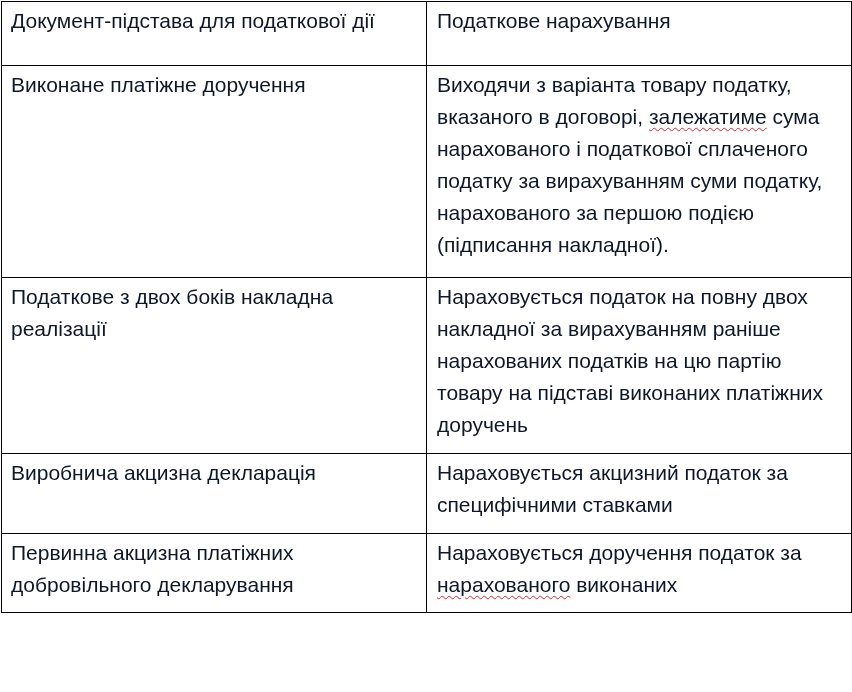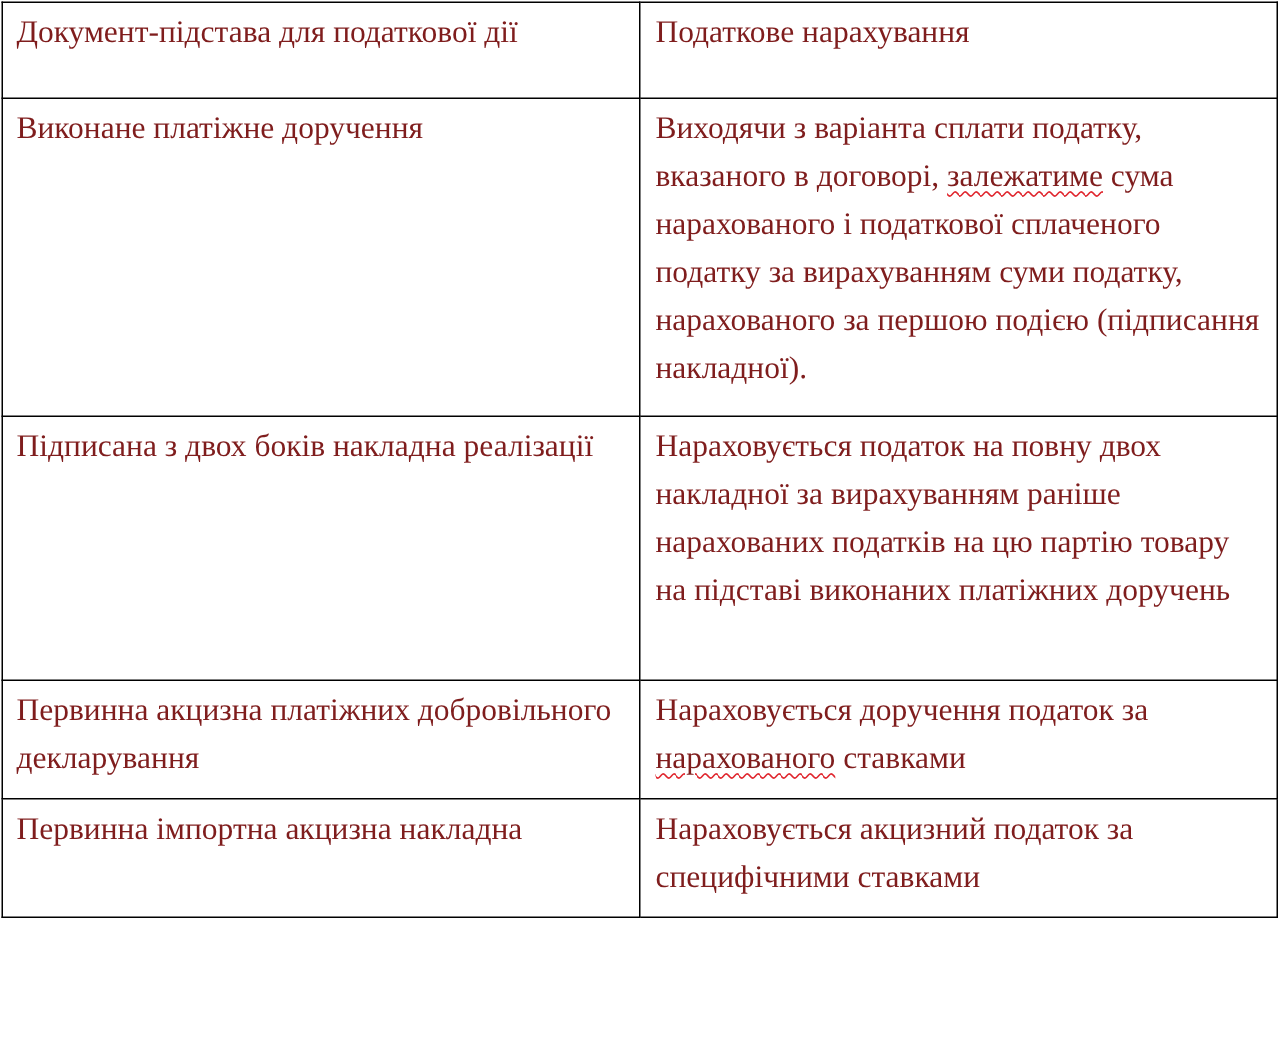--- a/index.html
+++ b/index.html
@@ -13,23 +13,23 @@
       overflow: hidden;
       position: relative;
     }
     .doc-table {
       position: absolute;
       left: 1px;
       top: 1px;
       border-collapse: collapse;
       table-layout: fixed;
       width: 850px;
-      font-family: Liberation Serif, serif;
+      font-family: Liberation Sans, sans-serif;
       font-size: 21px;
-      color: #7f1d1d;
+      color: #0f172a;
       line-height: 32px;
     }
     .doc-table td {
       border: 1px solid #000000;
       vertical-align: top;
       padding: 3px 8px 0 9px;
       box-sizing: border-box;
     }
     .doc-table td.c1 { width: 425px; }
     .doc-table td.c2 { width: 425px; padding-left: 10px; }
@@ -49,28 +49,28 @@
 <body>
 
 <table class="doc-table">
   <tbody>
     <tr class="row-0">
       <td class="c1">Документ-підстава для податкової дії</td>
       <td class="c2">Податкове нарахування</td>
     </tr>
     <tr class="row-1">
       <td class="c1">Виконане платіжне доручення</td>
-      <td class="c2"><span>Виходячи з варіанта сплати податку, вказаного в договорі, </span><span class="spell">залежатиме</span><span> сума нарахованого і податкової сплаченого податку за вирахуванням суми податку, нарахованого за першою подією (підписання накладної).</span></td>
+      <td class="c2"><span>Виходячи з варіанта товару податку, вказаного в договорі, </span><span class="spell">залежатиме</span><span> сума нарахованого і податкової сплаченого податку за вирахуванням суми податку, нарахованого за першою подією (підписання накладної).</span></td>
     </tr>
     <tr class="row-2">
-      <td class="c1">Підписана з двох боків накладна реалізації</td>
+      <td class="c1">Податкове з двох боків накладна реалізації</td>
       <td class="c2">Нараховується податок на повну двох накладної за вирахуванням раніше нарахованих податків на цю партію товару на підставі виконаних платіжних доручень</td>
+    </tr>
+    <tr class="row-3">
+      <td class="c1">Виробнича акцизна декларація</td>
+      <td class="c2">Нараховується акцизний податок за специфічними ставками</td>
     </tr>
     <tr class="row-4">
       <td class="c1">Первинна акцизна платіжних добровільного декларування</td>
-      <td class="c2"><span>Нараховується доручення податок за </span><span class="spell">нарахованого</span><span> ставками</span></td>
-    </tr>
-    <tr class="row-5">
-      <td class="c1">Первинна імпортна акцизна накладна</td>
-      <td class="c2">Нараховується акцизний податок за специфічними ставками</td>
+      <td class="c2"><span>Нараховується доручення податок за </span><span class="spell">нарахованого</span><span> виконаних</span></td>
     </tr>
   </tbody>
 </table>
 
 </body></html>

